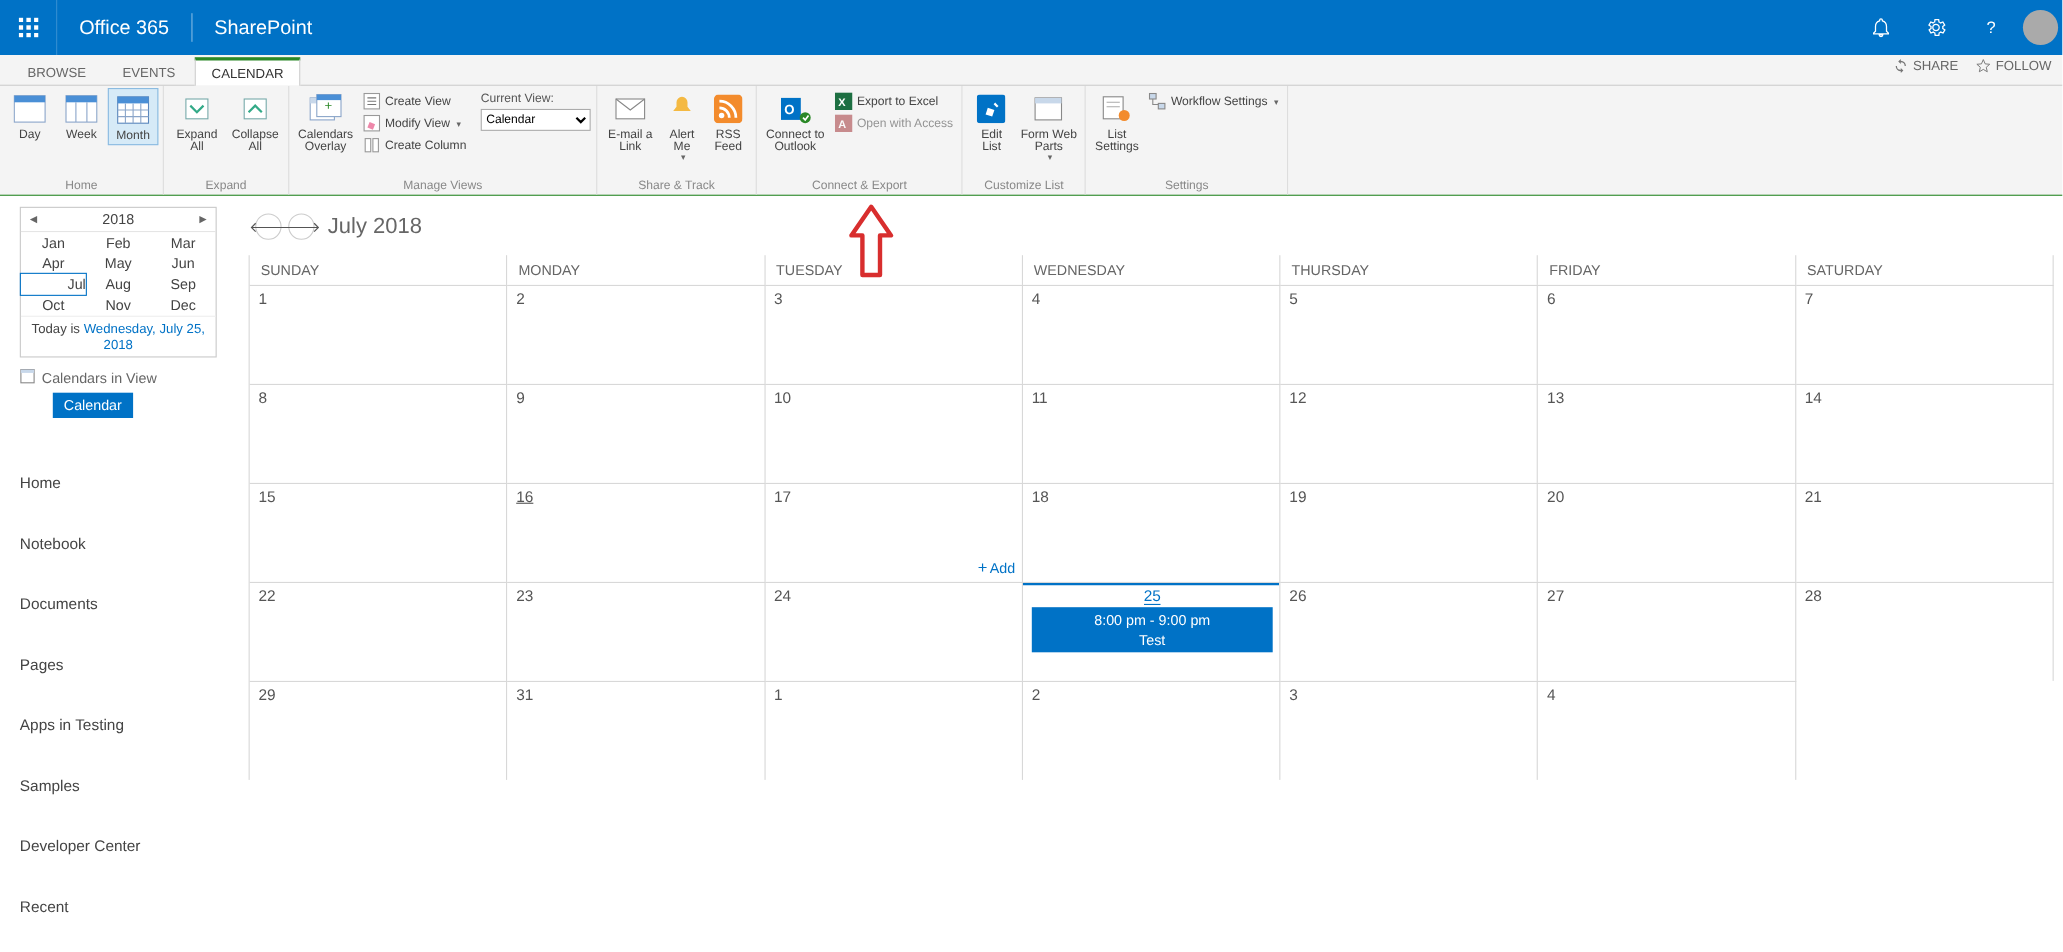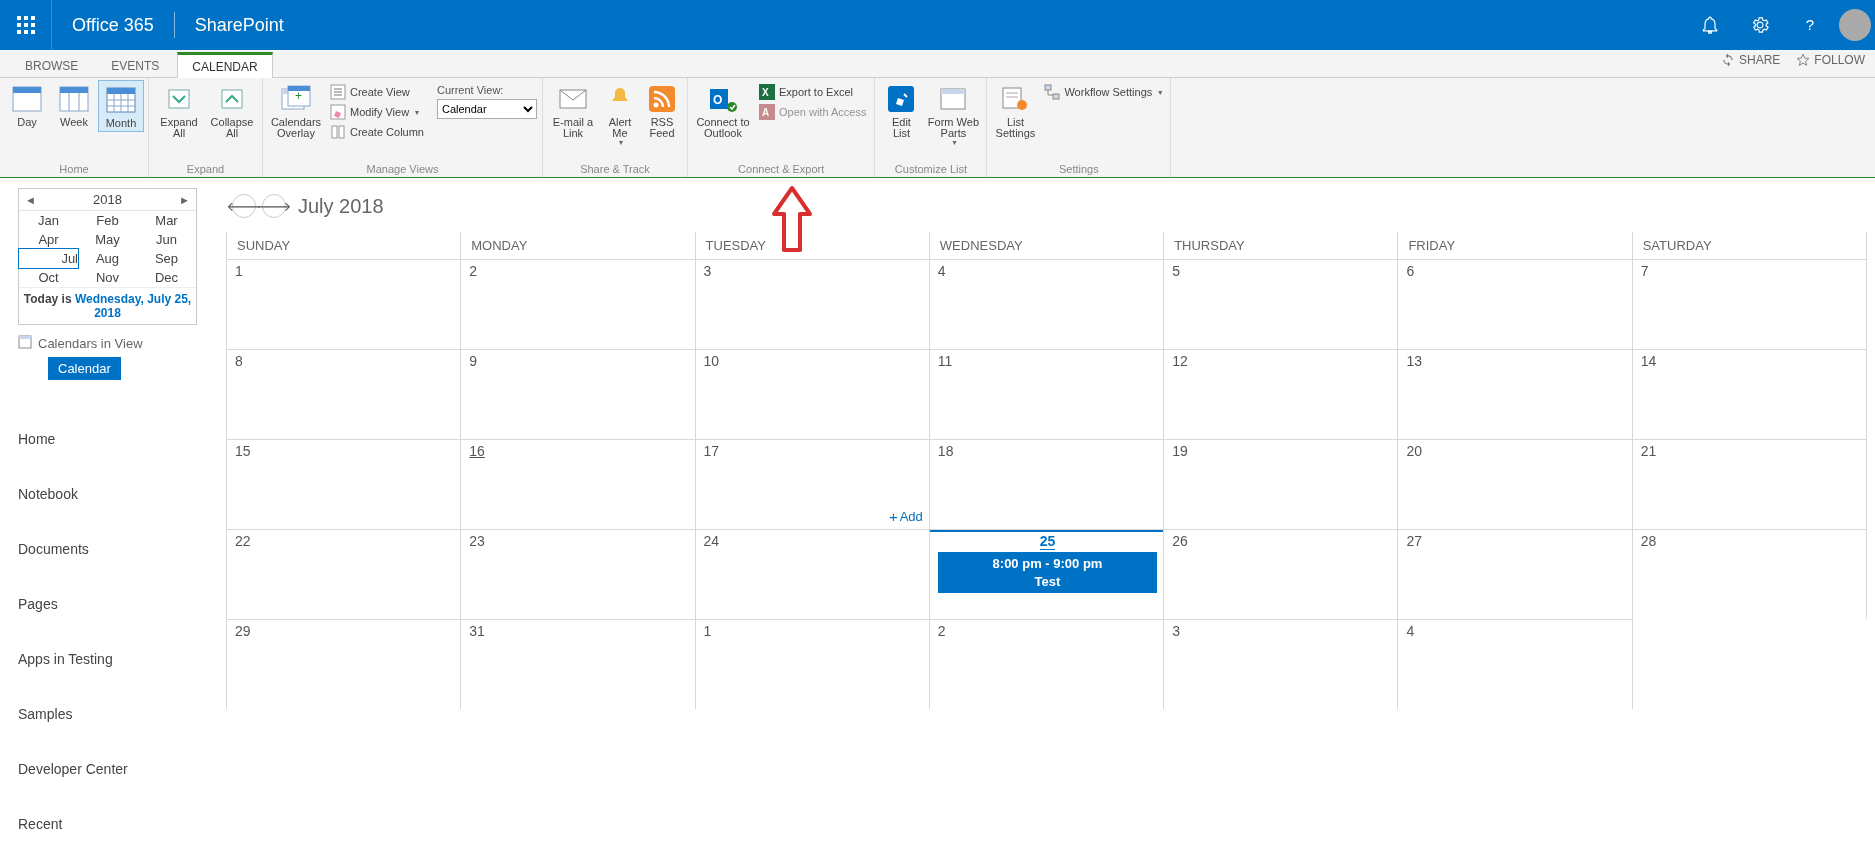--- a/index.html
+++ b/index.html
@@ -34,21 +34,21 @@
 .caret{font-size:8px;margin-left:2px;color:#666;}
 .main{display:flex;}
 .sidebar{width:220px;padding:10px 8px 10px 18px;}
 .mini-cal{border:1px solid #c9c9c9;margin-bottom:10px;width:179px;}
 .mini-head{display:flex;align-items:center;justify-content:space-between;padding:3px 6px;border-bottom:1px solid #e5e5e5;}
 .mini-head .yr{flex:1;text-align:center;font-weight:400;}
 .mini-head .nav{cursor:pointer;font-size:11px;color:#666;}
 .mini-grid{display:grid;grid-template-columns:repeat(3,1fr);}
 .mini-grid .m{text-align:center;padding:2px 0;font-size:13px;cursor:pointer;}
 .mini-grid .m.sel{border:1px solid #0072C6;margin:-1px;z-index:1;text-align:right;}
-.today{text-align:center;font-size:12px;padding:4px;border-top:1px solid #eee;font-weight:bold;}
+.today{text-align:center;font-size:12px;padding:4px;border-top:1px solid #eee;}
 .today a{color:#0072C6;text-decoration:none;}
 .civ-bar{display:flex;align-items:center;gap:4px;font-size:13px;color:#666;margin:10px 0 6px;}
 .civ-bar .sic{width:16px;height:16px;}
 .badge{background:#0072C6;color:#fff;padding:4px 10px;display:inline-block;margin:0 0 18px 30px;}
 .sidenav .link{display:block;padding:6px 0;color:#444;font-size:14px;text-decoration:none;margin-top:27px;}
 .sidenav .sublink{padding:6px 0 6px 22px;color:#444;}
 .content{flex:1;padding:10px 8px 10px 6px;}
 .pager{display:flex;align-items:center;gap:6px;margin:6px 0 14px 6px;}
 .pager .nav{width:24px;height:24px;border:1px solid #ccc;border-radius:12px;display:flex;align-items:center;justify-content:center;cursor:pointer;font-size:13px;color:#555;}
 .pager .title{font-size:20px;color:#666;margin-left:6px;}

